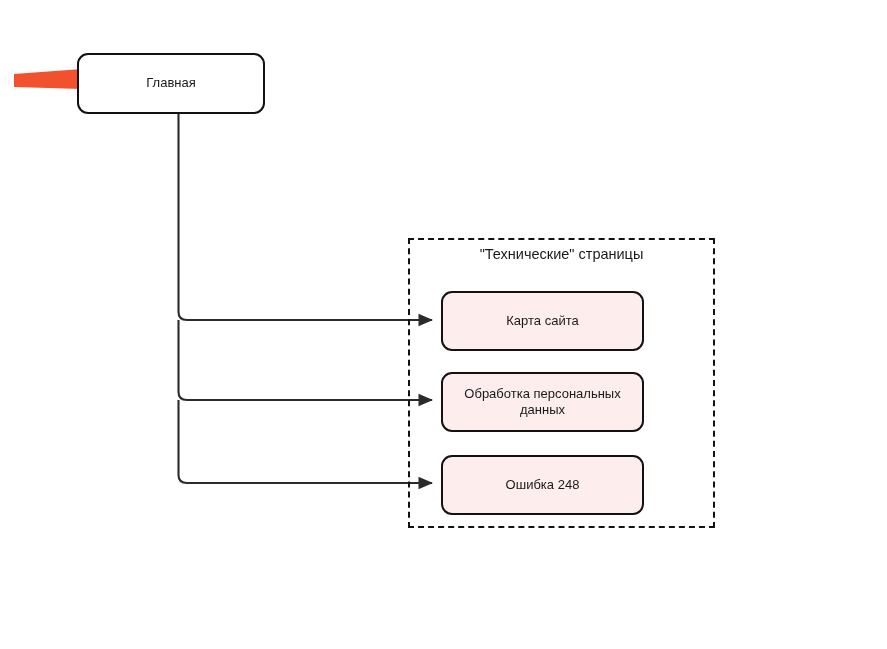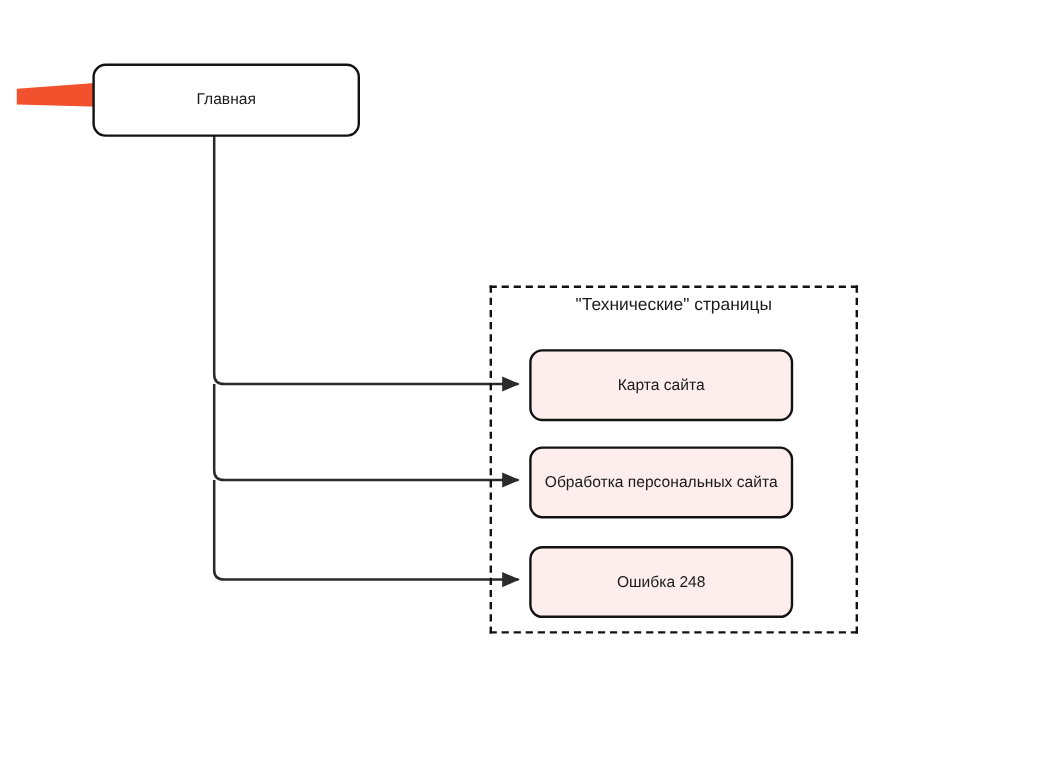--- a/index.html
+++ b/index.html
@@ -30,30 +30,30 @@
     display: flex;
     align-items: center;
     justify-content: center;
     text-align: center;
     color: #1a1a1a;
     line-height: 1.25;
   }
   #node-home {
     left: 77px;
     top: 53px;
-    width: 223px;
+    width: 188px;
     height: 61px;
     background: #ffffff;
     border: 2.4px solid #121212;
     border-radius: 11px;
     font-size: 13px;
     z-index: 4;
   }
   .tech-page {
-    width: 220px;
+    width: 203px;
     height: 60px;
     background: #fdeded;
     border: 2.4px solid #121212;
     border-radius: 11px;
     font-size: 13px;
     padding: 0 10px;
     z-index: 4;
   }
   #tech-page-0 { left: 441px; top: 291px; }
   #tech-page-1 { left: 441px; top: 372px; }
@@ -111,17 +111,17 @@
     <path d="M 1 8 L 69 3 L 69 23 L 1 21 Z" fill="#f2512e"></path>
   </svg>
 
   <div id="group-tech"></div>
   <div id="group-tech-title">"Технические" страницы</div>
 
   <div id="node-home" class="node">Главная</div>
 
   <div id="tech-page-0" class="node tech-page">Карта сайта</div>
 
-  <div id="tech-page-1" class="node tech-page">Обработка персональных сайта</div>
+  <div id="tech-page-1" class="node tech-page">Обработка персональных данных</div>
 
   <div id="tech-page-2" class="node tech-page">Ошибка 248</div>
 
 </div>
 
 </body></html>

